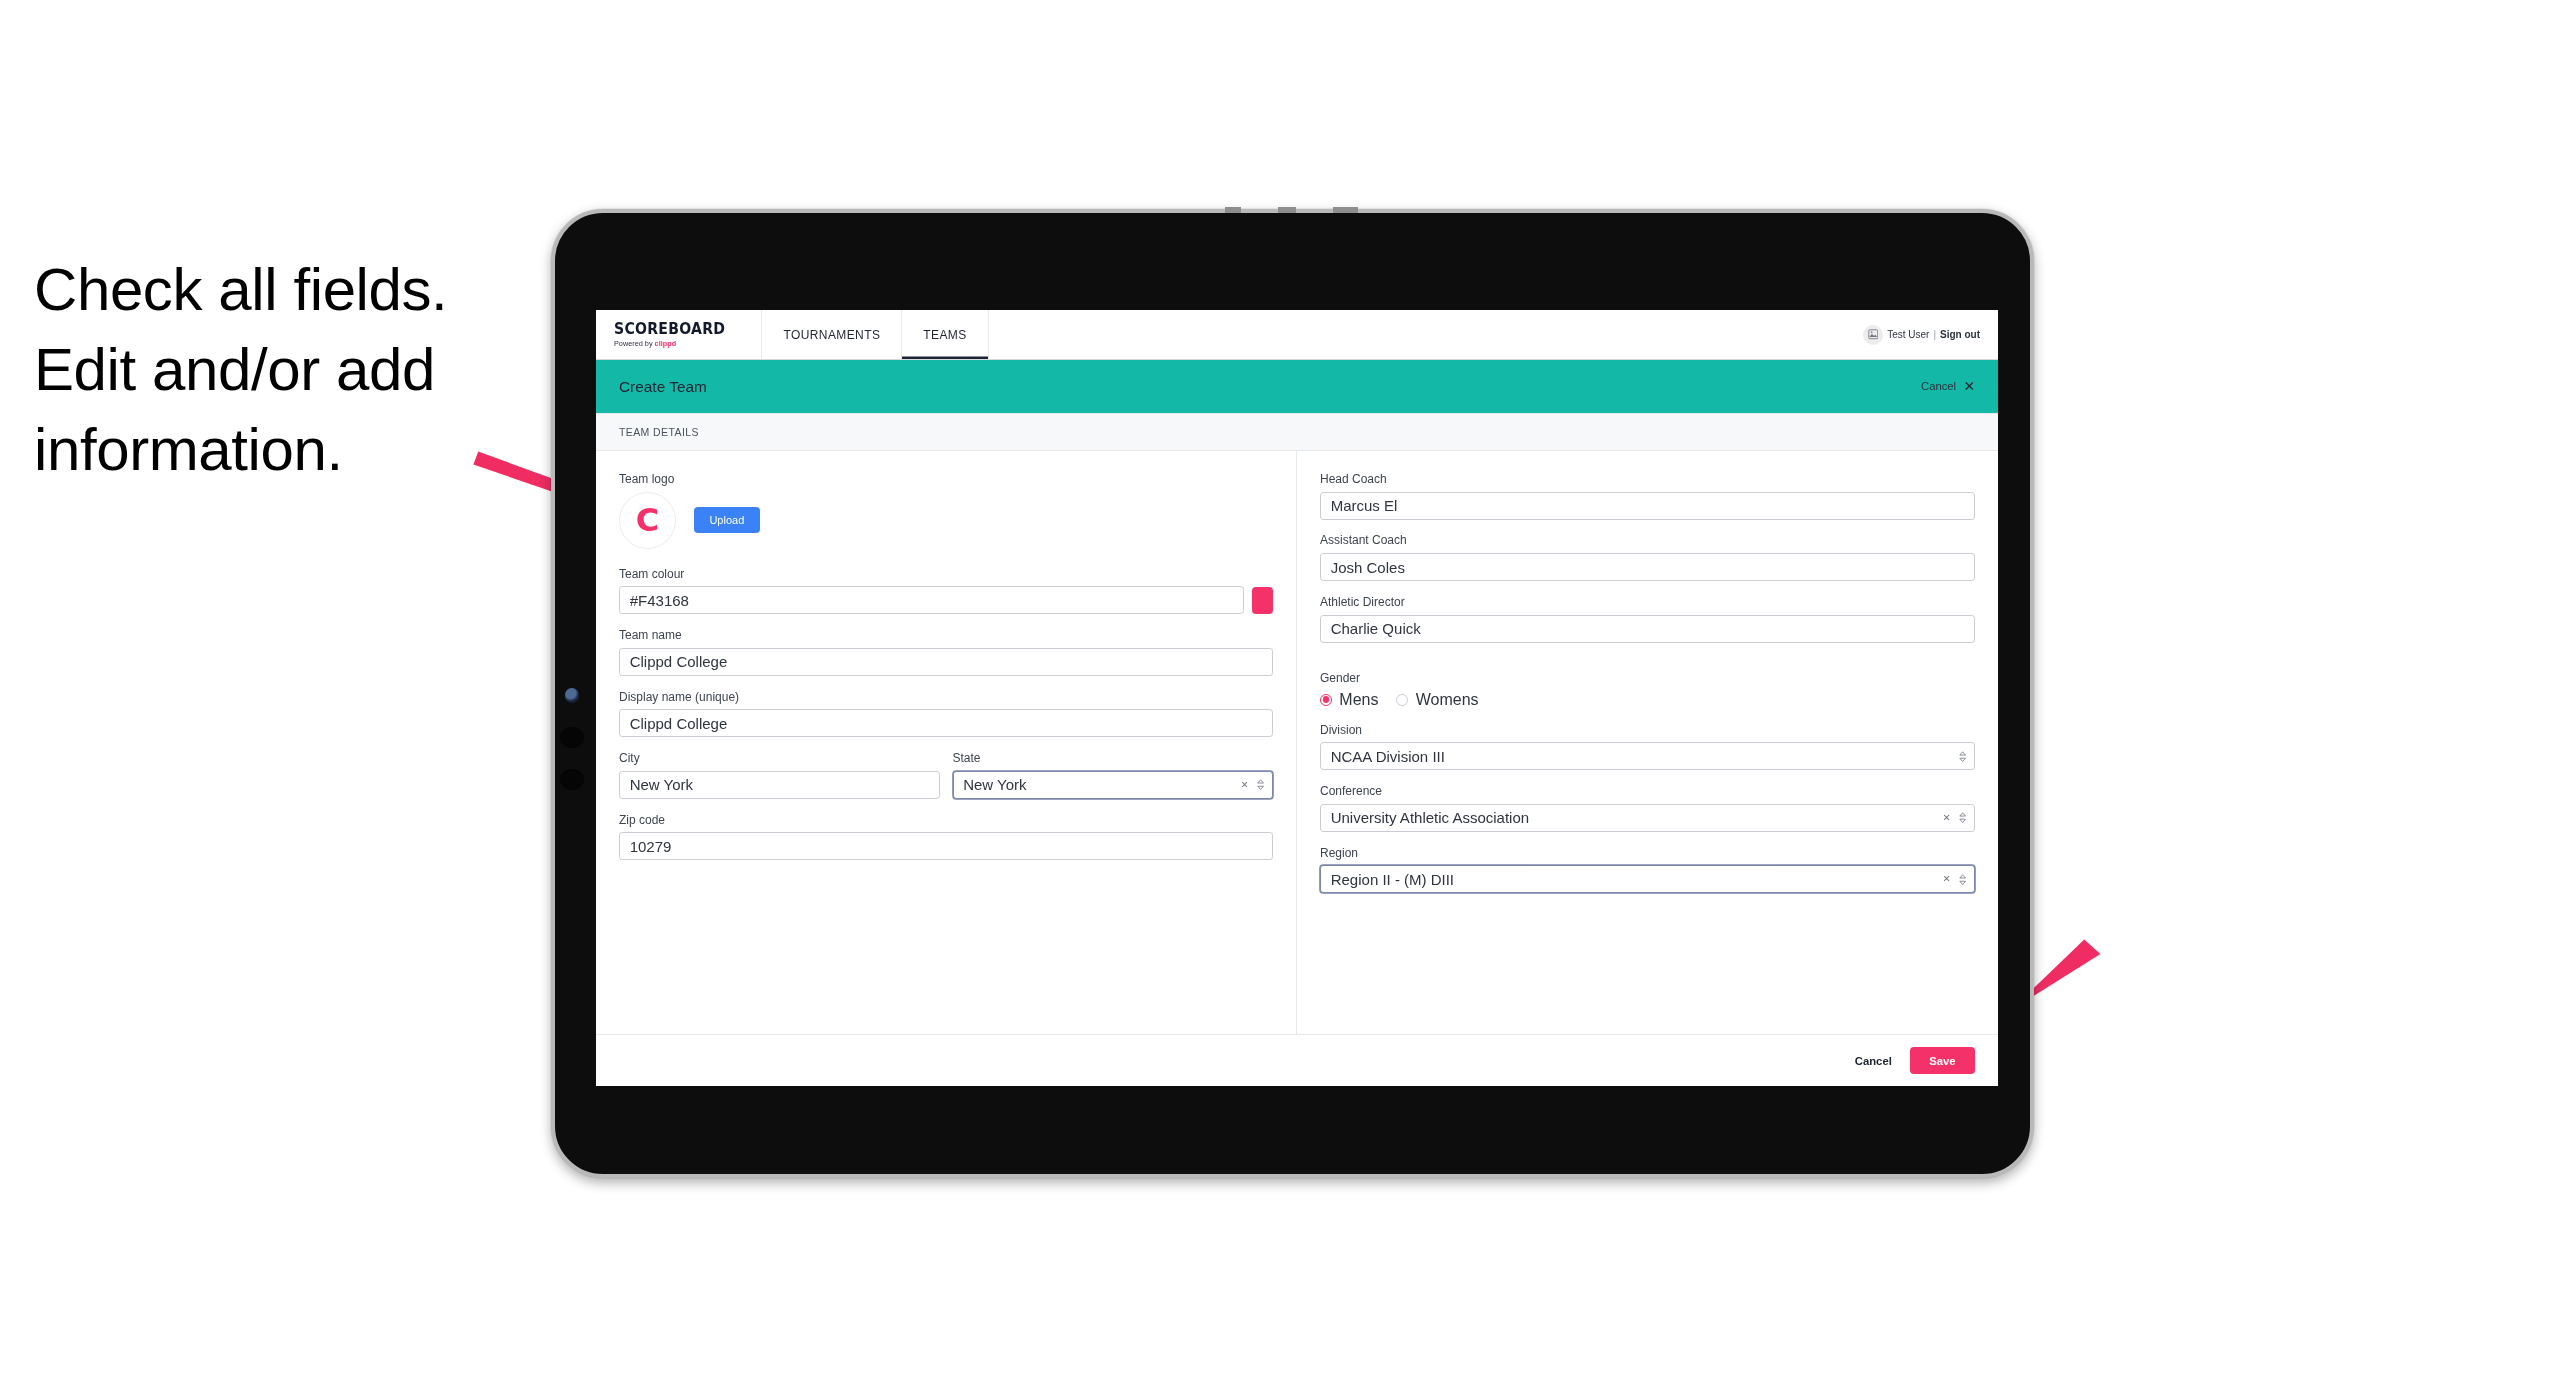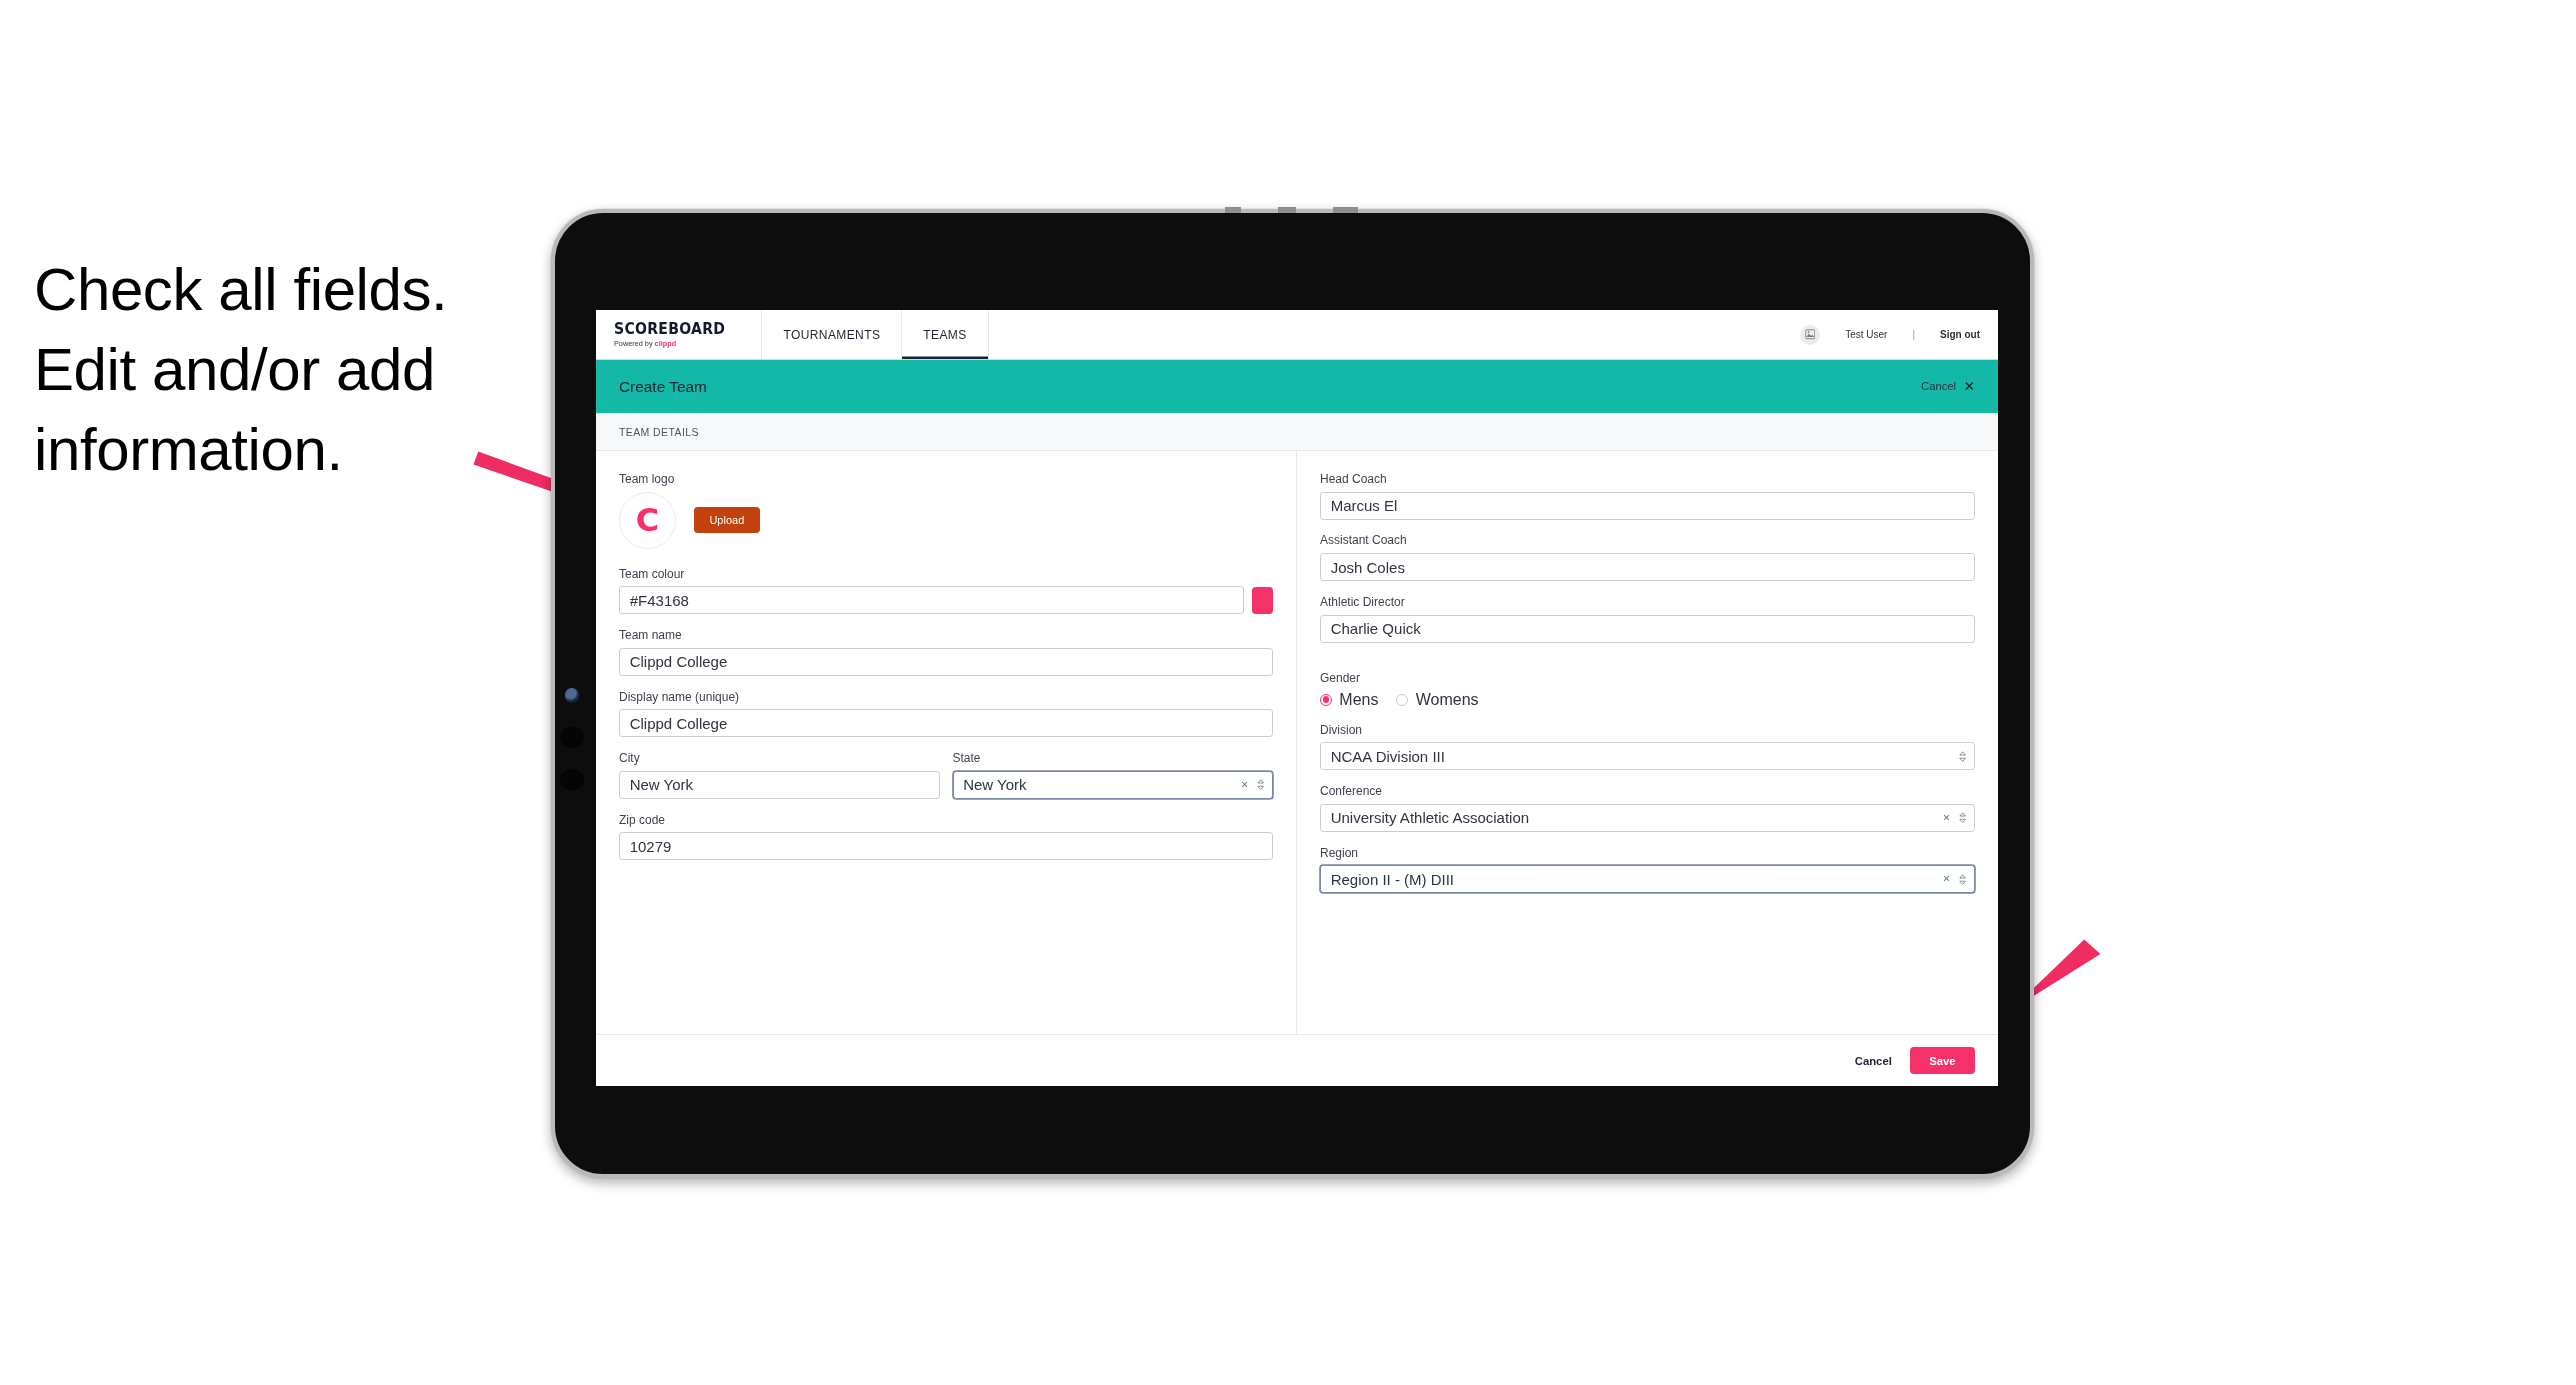--- a/index.html
+++ b/index.html
@@ -98,21 +98,21 @@
   .navtab {
     display: flex; align-items: center; padding: 0 21px;
     font-size: 12px; color: #1f2430; letter-spacing: 0.4px;
     border-right: 0.8px solid #e9e9e9;
     cursor: pointer; background: #fff;
   }
   .navtab.active { box-shadow: inset 0 -2.4px 0 0 #1b2435; }
 
   .navright {
     margin-left: auto; display: flex; align-items: center;
-    gap: 25px; padding-right: 18px;
+    gap: 4px; padding-right: 18px;
   }
   .avatar {
     width: 20px; height: 20px; border-radius: 50%;
     background: #ececec; display: flex; align-items: center; justify-content: center;
   }
   .avatar svg { display:block; }
   .user-text { font-size: 10px; color: #30353f; }
   .sep { color: #9aa0ab; font-size: 10px; }
   .signout { font-size: 10px; color: #2b313c; font-weight: 600; cursor: pointer; }
 
@@ -167,21 +167,21 @@
   .logo-circle {
     width: 57px; height: 57px; border-radius: 50%;
     border: 0.8px solid #ececec; background: #fff;
     display: flex; align-items: center; justify-content: center;
   }
   .logo-letter {
     font-family: "DejaVu Sans", sans-serif;
     font-weight: 700; font-size: 32px; color: #f43168; line-height: 1;
   }
   .btn-upload {
-    background: #c2410c; color: #fff;
+    background: #3b82f6; color: #fff;
     border: none; border-radius: 4px;
     font-family: "Liberation Sans", sans-serif;
     font-size: 11px; padding: 7.3px 15.4px; cursor: pointer;
   }
 
   
   .colour-row { display: flex; align-items: center; gap: 8px; }
   .colour-row .field { flex: 1; }
   .swatch {
     width: 21px; height: 27px; border-radius: 4px; flex: none; cursor: pointer;

